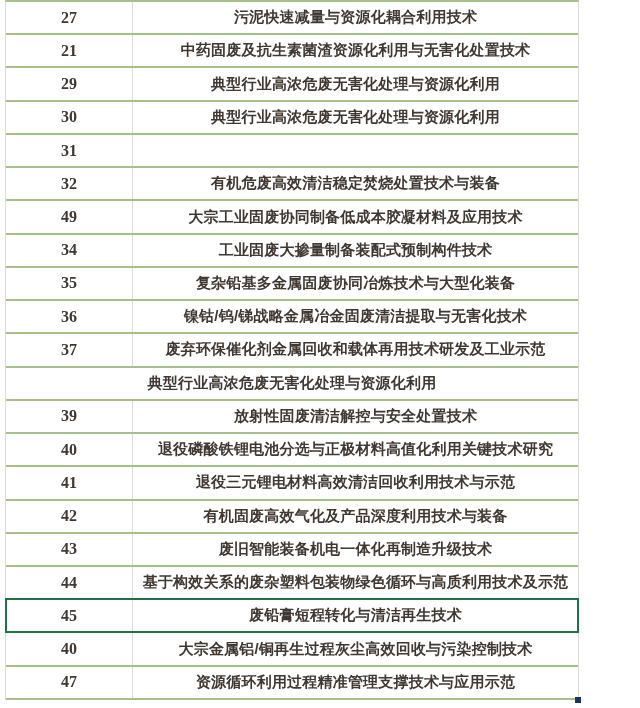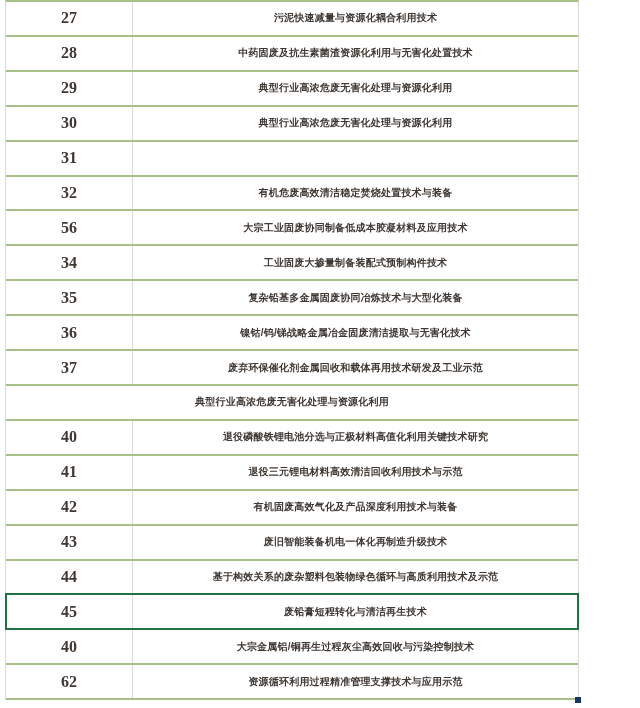--- a/index.html
+++ b/index.html
@@ -37,21 +37,21 @@
   }
   .cell-no{
     width:127px;
     border-right:1px solid var(--grid-gray,#d9d9d6);
     font-family:"Liberation Serif","DejaVu Serif",serif;
     font-size:16px;
     color:var(--text-color,#3f3833);
   }
   .cell-title{
     flex:1;
-    font-size:10px;
+    font-size:15px;
     color:var(--text-color,#3f3833);
     letter-spacing:0.2px;
   }
   .row.selected::after{
     content:"";
     position:absolute;
     left:-1px;right:-1px;top:-2px;bottom:-2px;
     border:2px solid var(--selection-green,#217346);
     pointer-events:none;
     z-index:2;
@@ -68,60 +68,64 @@
 <body>
 
 <div class="screen">
   <div class="grid">
 
     <div class="row">
         <div class="cell cell-no">27</div>
         <div class="cell cell-title">污泥快速减量与资源化耦合利用技术</div>
       </div>
       <div class="row">
-        <div class="cell cell-no">28</div>
+        <div class="cell cell-no">21</div>
         <div class="cell cell-title">中药固废及抗生素菌渣资源化利用与无害化处置技术</div>
       </div>
       <div class="row">
         <div class="cell cell-no">29</div>
         <div class="cell cell-title">典型行业高浓危废无害化处理与资源化利用</div>
       </div>
       <div class="row">
         <div class="cell cell-no">30</div>
         <div class="cell cell-title">典型行业高浓危废无害化处理与资源化利用</div>
       </div>
       <div class="row">
         <div class="cell cell-no">31</div>
       </div>
       <div class="row">
         <div class="cell cell-no">32</div>
         <div class="cell cell-title">有机危废高效清洁稳定焚烧处置技术与装备</div>
       </div>
       <div class="row">
-        <div class="cell cell-no">56</div>
+        <div class="cell cell-no">49</div>
         <div class="cell cell-title">大宗工业固废协同制备低成本胶凝材料及应用技术</div>
       </div>
       <div class="row">
         <div class="cell cell-no">34</div>
         <div class="cell cell-title">工业固废大掺量制备装配式预制构件技术</div>
       </div>
       <div class="row">
         <div class="cell cell-no">35</div>
         <div class="cell cell-title">复杂铅基多金属固废协同冶炼技术与大型化装备</div>
       </div>
       <div class="row">
         <div class="cell cell-no">36</div>
         <div class="cell cell-title">镍钴/钨/锑战略金属冶金固废清洁提取与无害化技术</div>
       </div>
       <div class="row">
         <div class="cell cell-no">37</div>
         <div class="cell cell-title">废弃环保催化剂金属回收和载体再用技术研发及工业示范</div>
       </div>
       <div class="row">
         <div class="cell cell-title">典型行业高浓危废无害化处理与资源化利用</div>
+      </div>
+      <div class="row">
+        <div class="cell cell-no">39</div>
+        <div class="cell cell-title">放射性固废清洁解控与安全处置技术</div>
       </div>
       <div class="row">
         <div class="cell cell-no">40</div>
         <div class="cell cell-title">退役磷酸铁锂电池分选与正极材料高值化利用关键技术研究</div>
       </div>
       <div class="row">
         <div class="cell cell-no">41</div>
         <div class="cell cell-title">退役三元锂电材料高效清洁回收利用技术与示范</div>
       </div>
       <div class="row">
@@ -138,18 +142,18 @@
       </div>
       <div class="row selected">
         <div class="cell cell-no">45</div>
         <div class="cell cell-title">废铅膏短程转化与清洁再生技术</div>
       </div>
       <div class="row">
         <div class="cell cell-no">40</div>
         <div class="cell cell-title">大宗金属铝/铜再生过程灰尘高效回收与污染控制技术</div>
       </div>
       <div class="row">
-        <div class="cell cell-no">62</div>
+        <div class="cell cell-no">47</div>
         <div class="cell cell-title">资源循环利用过程精准管理支撑技术与应用示范</div>
       </div>
       <div class="fill-handle"></div>
   </div>
 </div>
 
 </body></html>

